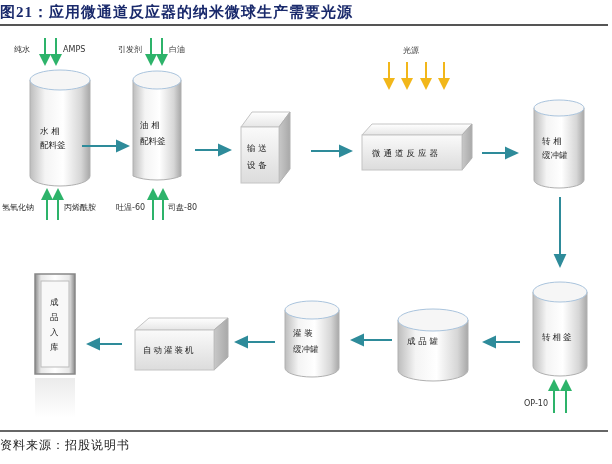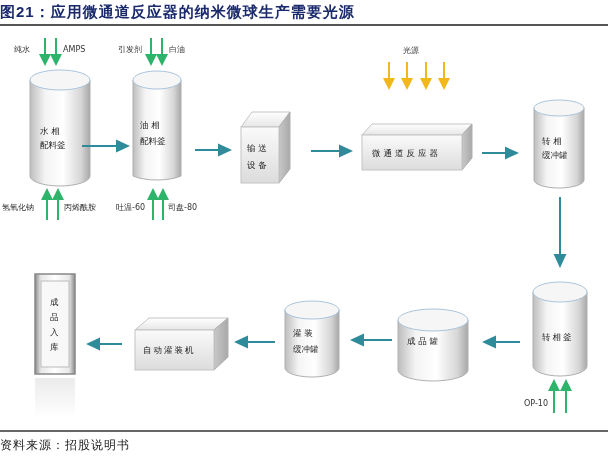--- a/index.html
+++ b/index.html
@@ -1,18 +1,18 @@
 <!DOCTYPE html>
 <html><head>
 <meta charset="utf-8">
 <style>
   html, body { margin: 0; padding: 0; background: #ffffff; }
   body { width: 612px; height: 464px; position: relative; overflow: hidden;
          font-family: "DejaVu Sans", sans-serif; }
-  .title { position: absolute; left: 0; top: 3px; font-family: Liberation Sans, sans-serif;
+  .title { position: absolute; left: 0; top: 3px; font-family: Liberation Serif, serif;
            font-weight: bold; font-size: 15px; color: #1a2a6c; letter-spacing: 1px; white-space: nowrap; }
   .title-rule { position: absolute; left: 0; top: 24px; width: 608px; height: 2px; background: #555; }
   .footer-rule { position: absolute; left: 0; top: 430px; width: 608px; height: 2px; background: #666; }
   .source { position: absolute; left: 0; top: 437px; font-family: Liberation Mono, monospace;
             font-size: 12px; color: #222; letter-spacing: 1px; }
   svg.diagram { position: absolute; left: 0; top: 30px; }
   .lbl { font-family: "DejaVu Sans", sans-serif; font-size: 8px; fill: #333; }
   .tank-text { font-family: "DejaVu Sans", sans-serif; font-size: 8.5px; fill: #222; }
 </style>
 </head>

